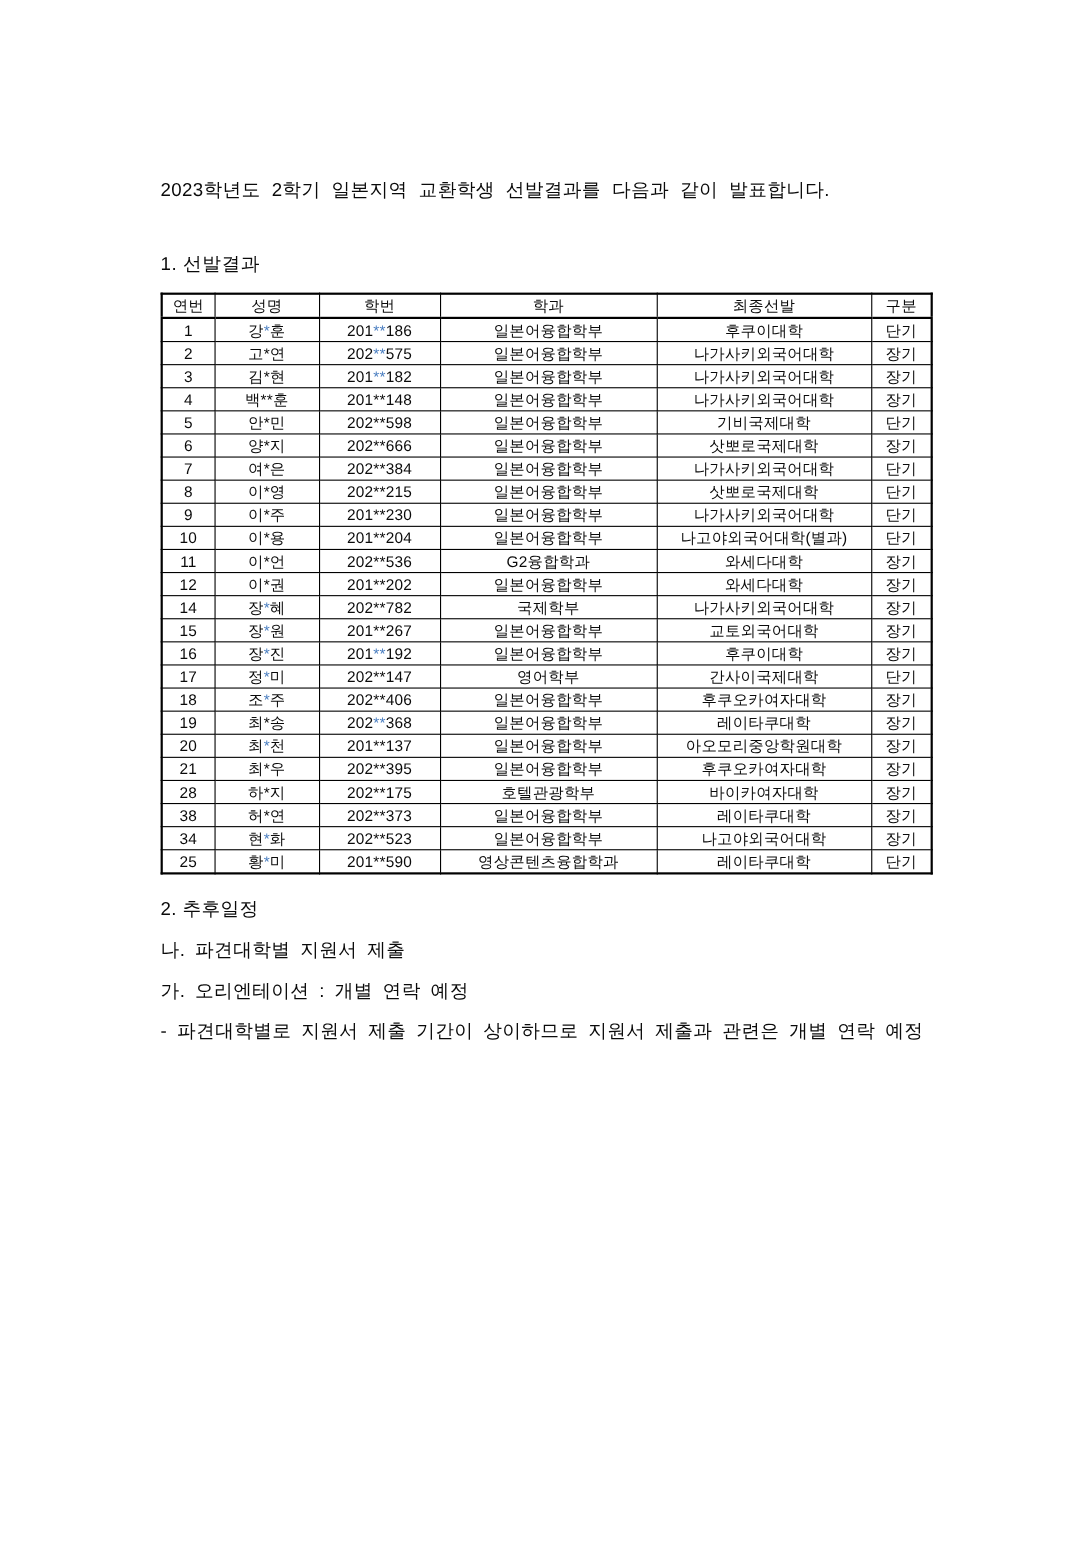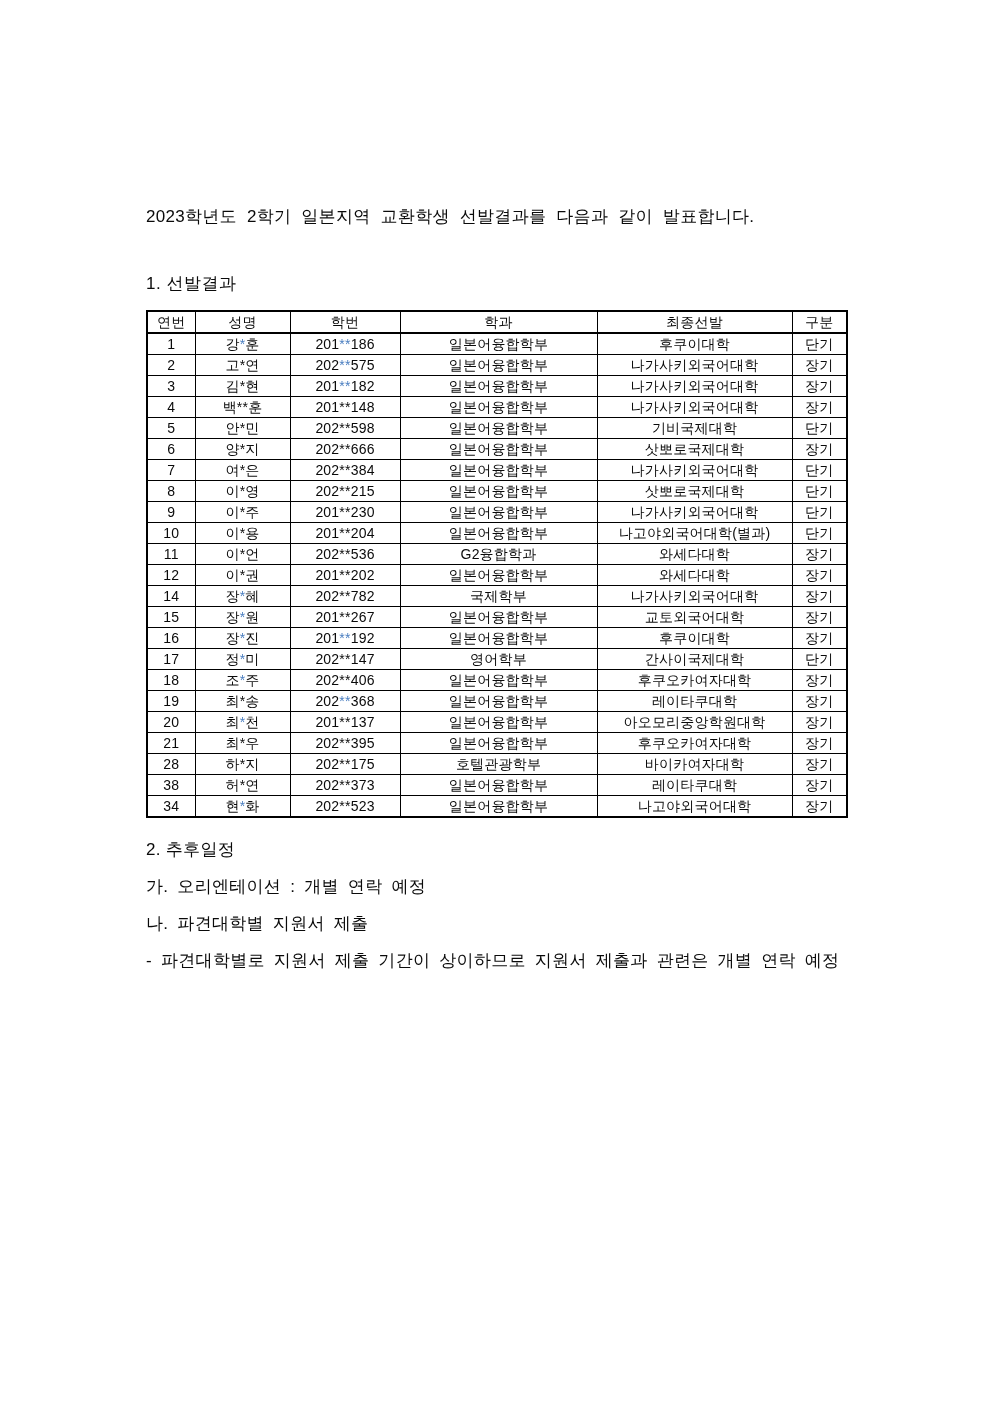--- a/index.html
+++ b/index.html
@@ -8,21 +8,20 @@
     background: #ffffff;
   }
   .page {
     position: relative;
     width: 992px;
     height: 1068px;
     background: #ffffff;
     font-family: "Liberation Sans", "DejaVu Sans", sans-serif;
     color: #111111;
     overflow: hidden;
-    margin-top: 44px;
   }
   .content {
     position: absolute;
     left: 146px;
     top: 0;
     width: 700px;
   }
   .doc-title {
     margin-top: 161px;
     font-size: 17px;
@@ -292,25 +291,33 @@
             <td>장기</td>
           </tr>
           <tr>
             <td>34</td>
             <td>현<span style="color: rgb(74, 126, 192);">*</span>화</td>
             <td>202<span style="color: rgb(10, 10, 10);">*</span><span style="color: rgb(10, 10, 10);">*</span>523</td>
             <td>일본어융합학부</td>
             <td>나고야외국어대학</td>
             <td>장기</td>
           </tr>
+          <tr>
+            <td>25</td>
+            <td>황<span style="color: rgb(74, 126, 192);">*</span>미</td>
+            <td>201<span style="color: rgb(10, 10, 10);">*</span><span style="color: rgb(10, 10, 10);">*</span>590</td>
+            <td>영상콘텐츠융합학과</td>
+            <td>레이타쿠대학</td>
+            <td>단기</td>
+          </tr>
         </tbody>
     </table>
 
 
     <div class="section2">
       <div class="sched-heading">2. 추후일정</div>
+      <div class="sched-item">나. 파견대학별 지원서 제출</div>
       <div class="sched-item">가. 오리엔테이션 : 개별 연락 예정</div>
-      <div class="sched-item">나. 파견대학별 지원서 제출</div>
       <div class="sched-item">- 파견대학별로 지원서 제출 기간이 상이하므로 지원서 제출과 관련은 개별 연락 예정</div>
     </div>
 
   </div>
 </div>
 
 </body></html>

